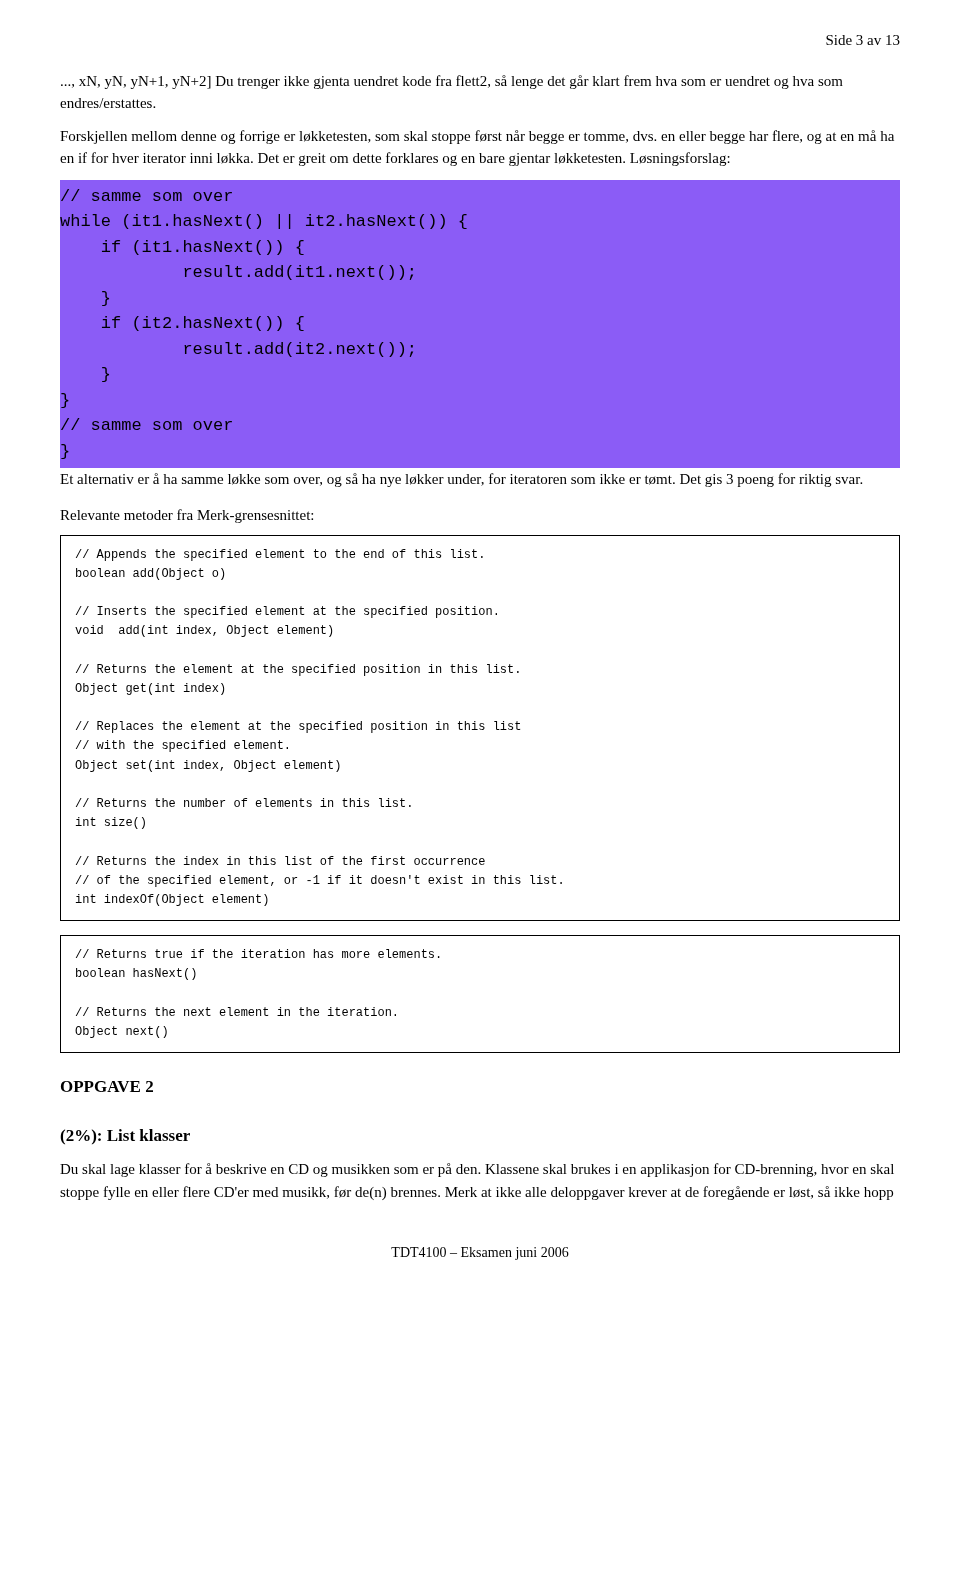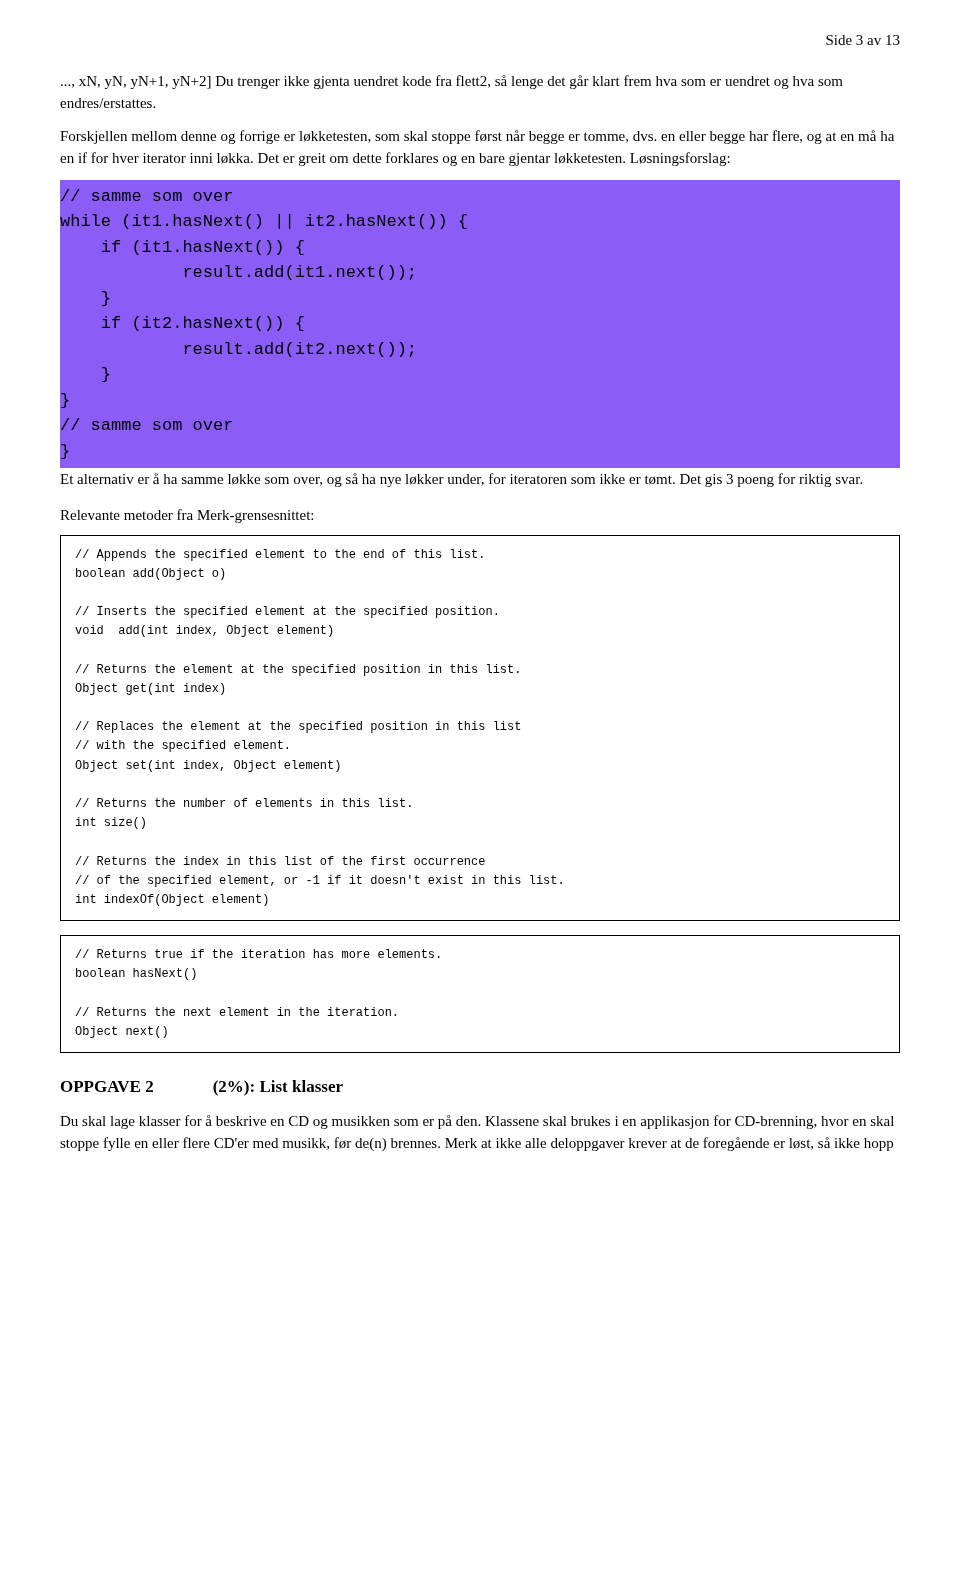--- a/index.html
+++ b/index.html
@@ -70,22 +70,23 @@
 
     .bold-text {
       font-weight: bold;
     }
 
     .oppgave-heading {
       font-size: 17px;
       font-weight: bold;
       margin: 22px 0 10px 0;
       display: flex;
-      gap: 59px;
-      align-items: center;
+      gap: 24px;
+      align-items: flex-start;
+      flex-direction: column;
     }
 
     .page-footer {
       text-align: center;
       font-family: "Times New Roman", Times, serif;
       font-size: 14px;
       margin-top: 40px;
       border-top: none;
     }
 
@@ -162,14 +163,17 @@
     <span class="bold-text">
       <span>(2%):</span>
       <span>List klasser</span>
     </span>
   </div>
 
   <p class="paragraph">
     <span>Du skal lage klasser for å beskrive en CD og musikken som er på den. Klassene skal brukes i en applikasjon for CD-brenning, hvor en skal stoppe fylle en eller flere CD'er med musikk, før de(n) brennes. Merk at ikke alle deloppgaver krever at de foregående er løst, så ikke hopp</span>
   </p>
 
+  <div class="page-footer">
+    <span>TDT4100 – Eksamen juni 2006</span>
+  </div>
 
 </div>
 
 </body></html>

